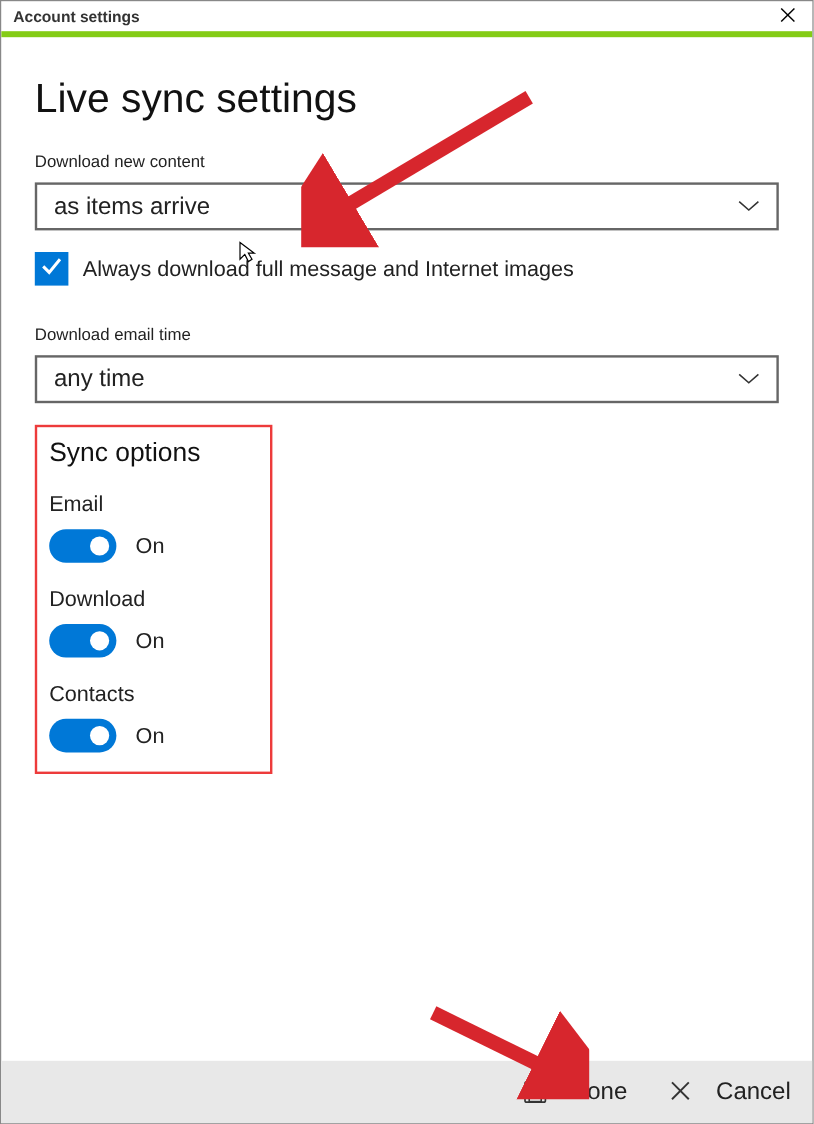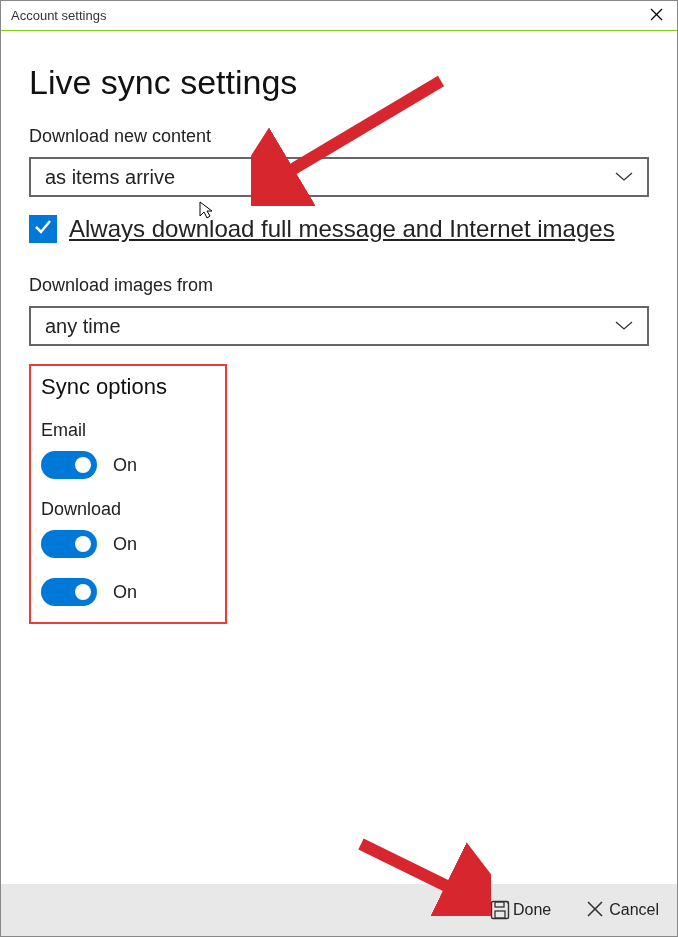--- a/index.html
+++ b/index.html
@@ -10,25 +10,26 @@
     }
     body {
       width: 678px;
       height: 937px;
       background: #ffffff;
       position: relative;
       border: 1px solid #888;
     }
     .titlebar {
       height: 30px;
-      border-bottom: 1px solid #84cc16;
+      border-bottom: 5px solid #84cc16;
       display: flex;
       align-items: center;
       justify-content: space-between;
       padding-left: 10px;
+      font-weight: bold;
     }
     .titlebar-title {
       font-size: 13px;
       color: #333;
     }
     .titlebar-close {
       width: 42px;
       height: 30px;
       display: flex;
       align-items: center;
@@ -41,21 +42,21 @@
     .content {
       padding: 32px 28px 0 28px;
     }
     .heading {
       font-size: 34px;
       font-weight: 400;
       color: #111;
       margin-bottom: 24px;
     }
     .field-label {
-      font-size: 18px;
+      font-size: 14px;
       color: #222;
       margin-bottom: 10px;
     }
     .select-box {
       width: 100%;
       height: 40px;
       border: 2px solid #666;
       display: flex;
       align-items: center;
       justify-content: space-between;
@@ -78,23 +79,22 @@
     .checkbox {
       width: 28px;
       height: 28px;
       background: #0078d7;
       display: flex;
       align-items: center;
       justify-content: center;
       cursor: pointer;
     }
     .checkbox-label {
-      font-size: 24px;
-      color: #222;
-      text-decoration: underline;
+      font-size: 18px;
+      color: #222;
     }
     .sync-section {
       border: 2px solid #ed3b3b;
       padding: 8px 10px 16px 10px;
       width: 198px;
       margin-top: 16px;
     }
     .sync-heading {
       font-size: 22px;
       font-weight: 400;
@@ -146,23 +146,23 @@
       background: #e8e8e8;
       display: flex;
       align-items: center;
       justify-content: flex-end;
       padding-right: 18px;
       gap: 34px;
     }
     .footer-btn {
       display: flex;
       align-items: center;
-      gap: 2px;
-      cursor: pointer;
-      font-size: 16px;
+      gap: 18px;
+      cursor: pointer;
+      font-size: 20px;
       color: #222;
     }
     .footer-icon {
       display: inline-flex;
       width: 22px;
       height: 22px;
     }
     
     .arrow {
       position: absolute;
@@ -206,21 +206,21 @@
     <div class="checkbox">
       <span>
         <svg width="20" height="20" viewBox="0 0 20 20">
           <polyline points="3,10 8,15 17,4" fill="none" stroke="#fff" stroke-width="2.5"></polyline>
         </svg>
       </span>
     </div>
     <span class="checkbox-label">Always download full message and Internet images</span>
   </div>
 
-  <div class="field-label">Download images from</div>
+  <div class="field-label">Download email time</div>
   <div class="select-box">
     <span>any time</span>
     <span class="chevron">
       <svg width="18" height="10" viewBox="0 0 18 10">
         <polyline points="1,1 9,8 17,1" fill="none" stroke="#333" stroke-width="1.3"></polyline>
       </svg>
     </span>
   </div>
 
   <div class="sync-section">
@@ -236,20 +236,21 @@
 
     <div class="sync-item">
       <div class="sync-label">Download</div>
       <div class="toggle-row">
         <div class="toggle"></div>
         <span class="toggle-state">On</span>
       </div>
     </div>
 
     <div class="sync-item">
+      <div class="sync-label">Contacts</div>
       <div class="toggle-row">
         <div class="toggle"></div>
         <span class="toggle-state">On</span>
       </div>
     </div>
   </div>
 </div>
 
 <div class="footer">
   <div class="footer-btn">

